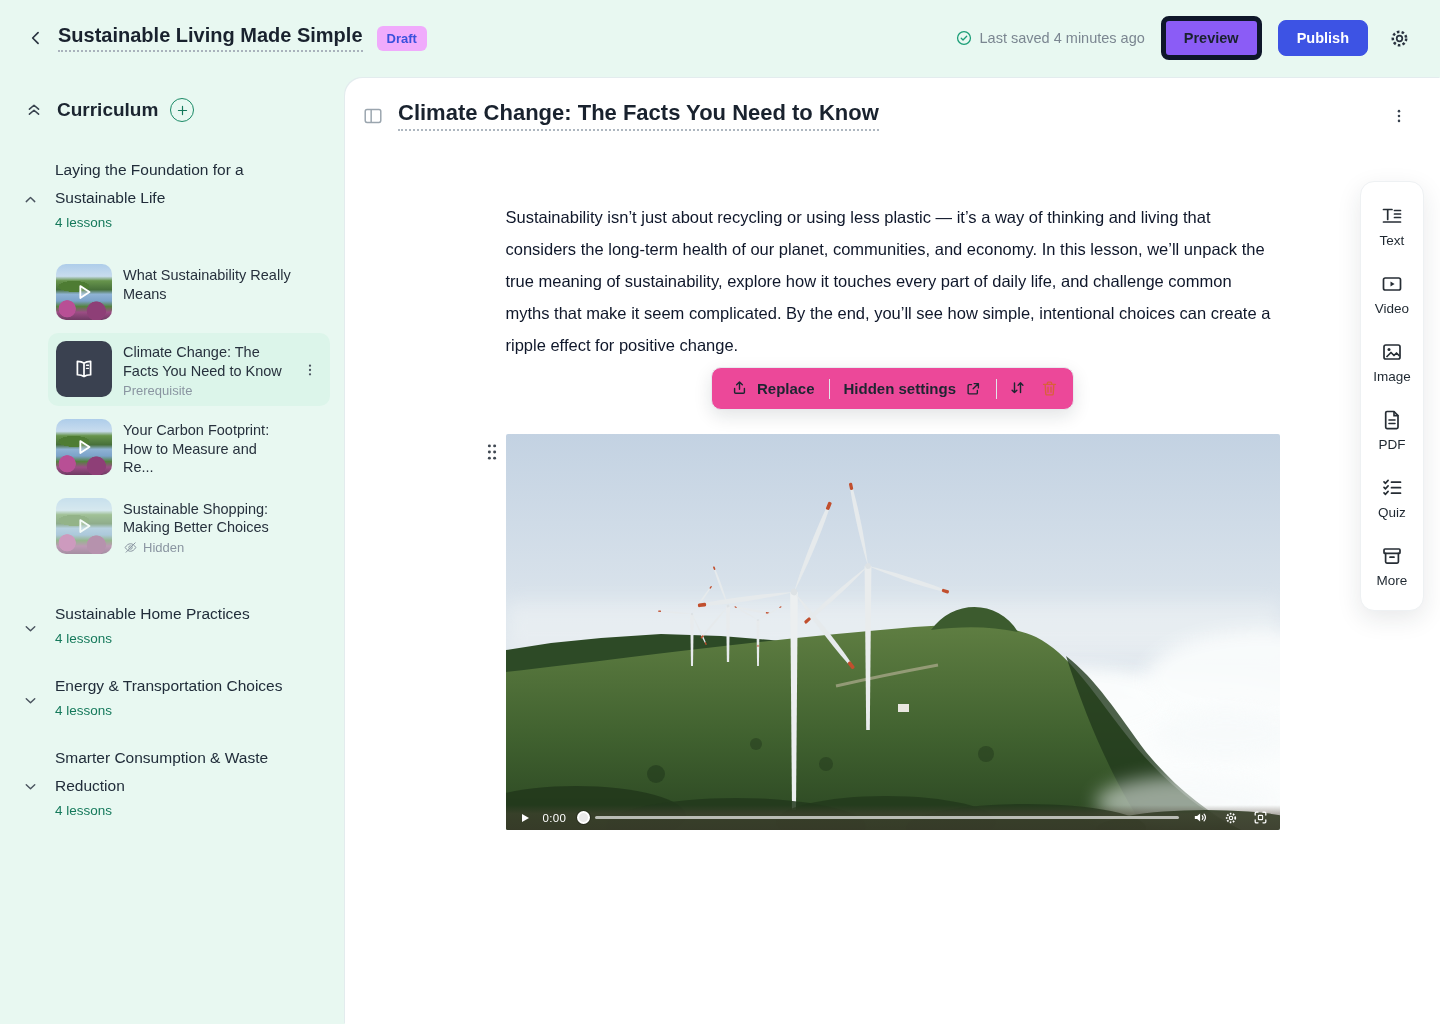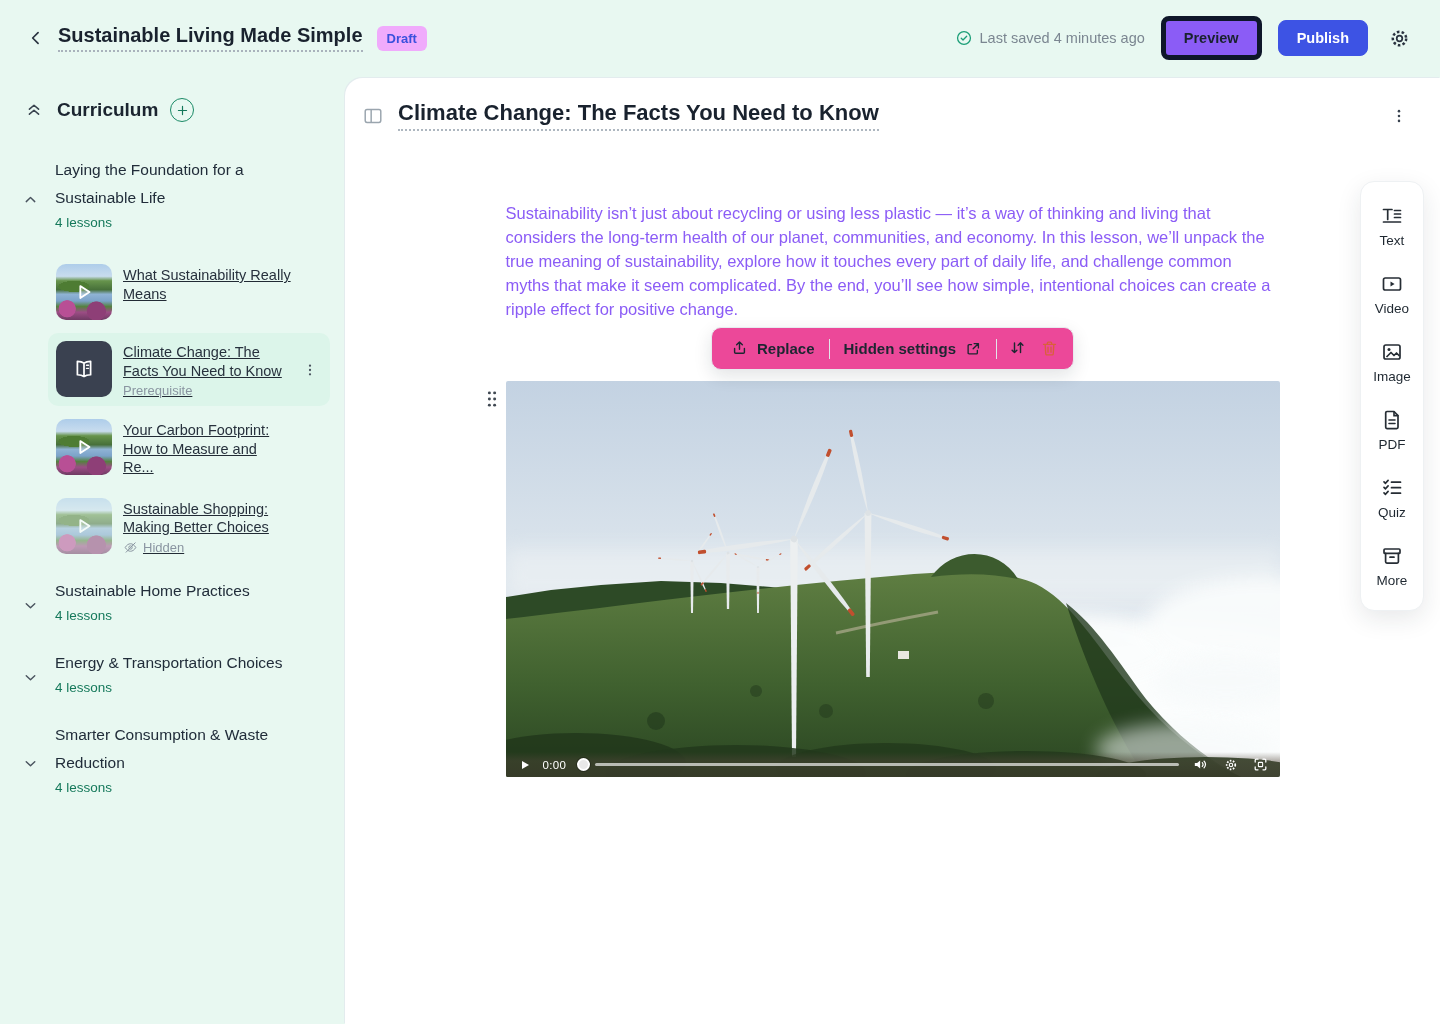--- a/index.html
+++ b/index.html
@@ -25,21 +25,21 @@
   .collapse-all { width:24px; height:24px; border:none; background:transparent; color:#3c4document6552; color:#39434f; cursor:pointer; }
   .curriculum-title { font-size:19px; font-weight:700; color:#1b2530; margin-left:9px; }
   .add-circle { margin-left:12px; width:24px; height:24px; border-radius:50%; border:1.5px solid #1a8a66; color:#14785a; background:transparent; display:flex; align-items:center; justify-content:center; cursor:pointer; }
 
   .section { display:flex; padding-left:22px; margin-bottom:26px; }
   .sec-chevron { width:22px; margin-top:12px; border:none; background:transparent; color:#49535e; cursor:pointer; flex:none; }
   .sec-body { margin-left:11px; cursor:pointer; }
   .sec-title { font-size:15.5px; font-weight:500; color:#212d3a; line-height:28px; max-width:235px; }
   .sec-meta { font-size:13.5px; color:#15795b; margin-top:3px; }
 
-  .lessons { margin:14px 0 14px 48px; width:282px;text-decoration:underline; }
+  .lessons { margin:14px 0 37px 48px; width:282px; }
   .lesson { display:flex; align-items:flex-start; padding:8px; border-radius:10px; cursor:pointer; position:relative; margin-bottom:5px; }
   .lesson.selected { background:#dcf5ea; }
   .thumb { width:56px; height:56px; border-radius:10px; flex:none; position:relative; overflow:hidden; }
   .thumb.garden { background:
       radial-gradient(circle at 20% 80%, #b84f95 0 13%, rgba(0,0,0,0) 14%),
       radial-gradient(circle at 72% 84%, #8e3f77 0 15%, rgba(0,0,0,0) 16%),
       radial-gradient(ellipse 46% 16% at 32% 40%, #4e7c33 0 60%, rgba(0,0,0,0) 61%),
       linear-gradient(to bottom, #aecdea 0%, #c8dcee 22%, #67944c 30%, #47703a 46%, #8fb3d4 54%, #7ca3c9 66%, #55813f 76%, #9c4d85 86%, #6f3a63 100%); }
   .thumb.faded { opacity:.55; }
   .thumb .play-ol { position:absolute; inset:0; display:flex; align-items:center; justify-content:center; }
@@ -50,29 +50,29 @@
   .lesson-kebab { position:absolute; right:6px; top:26px; border:none; background:transparent; color:#4a545f; cursor:pointer; width:22px; height:22px; }
 
   
   .main { position:absolute; left:345px; top:78px; right:0; bottom:0; background:#ffffff; border-top-left-radius:18px; box-shadow:-1px -1px 0 #e3ecee; }
   .main-head { display:flex; align-items:center; padding:22px 24px 0 17px; }
   .panel-toggle { border:none; background:transparent; color:#9aa5ae; cursor:pointer; width:26px; height:26px; }
   .lesson-heading { font-size:22px; font-weight:700; color:#19222e; margin-left:10px; border-bottom:2px dotted #aeb7c0; padding-bottom:3px; cursor:text; }
   .main-kebab { margin-left:auto; border:none; background:transparent; color:#39434f; cursor:pointer; width:26px; height:26px; }
 
   .content { width:774px; margin:70px auto 0; position:relative; }
-  .paragraph { font-size:16.5px; line-height:24px; color:#8b5cf6; cursor:text; }
+  .paragraph { font-size:16.5px; line-height:32px; color:#0f172a; cursor:text; }
 
   .block-toolbar { margin:6px auto 0; width:fit-content; background:#ec4899; border:1px solid #e7eaee; border-radius:10px; box-shadow:0 6px 18px rgba(20,30,40,.12); display:flex; align-items:center; padding:5px 8px; position:relative; z-index:3; }
   .tb-btn { display:flex; align-items:center; gap:8px; border:none; background:transparent; font-family:inherit; font-size:15px; font-weight:600; color:#1d2631; padding:6px 10px; border-radius:7px; cursor:pointer; }
   .tb-sep { width:1px; height:20px; background:#e2e6ea; margin:0 4px; }
   .tb-icon { border:none; background:transparent; color:#1d2631; width:32px; height:30px; display:flex; align-items:center; justify-content:center; border-radius:7px; cursor:pointer; }
   .tb-icon.danger { color:#d9603b; }
 
-  .video-wrap { margin-top:11px; position:relative; }
+  .video-wrap { margin-top:24px; position:relative; }
   .drag-handle { position:absolute; left:-21px; top:6px; border:none; background:transparent; color:#3f4751; cursor:grab; width:16px; height:24px; }
   .video { width:774px; height:396px; border-radius:2px; overflow:hidden; position:relative; cursor:pointer; }
   .vc-bar { position:absolute; left:0; right:0; bottom:0; height:25px; display:flex; align-items:center; padding:0 10px; gap:9px; background:linear-gradient(to bottom, rgba(84,72,60,0), rgba(84,72,60,.42) 35%, rgba(70,60,50,.55)); }
   .vc-time { color:#fff; font-size:11.5px; letter-spacing:.3px; }
   .vc-knob { width:13px; height:13px; border-radius:50%; background:#e9e9e9; border:2.5px solid #fff; box-shadow:0 0 0 1px rgba(0,0,0,.25); flex:none; cursor:pointer; margin-left:2px; }
   .vc-track { flex:1; height:2.5px; background:rgba(255,255,255,.65); border-radius:2px; margin-left:-4px; cursor:pointer; }
   .vc-right { display:flex; align-items:center; gap:12px; margin-left:4px; }
   .vc-ib { border:none; background:transparent; color:#fff; cursor:pointer; width:18px; height:18px; display:flex; align-items:center; justify-content:center; }
 
   

